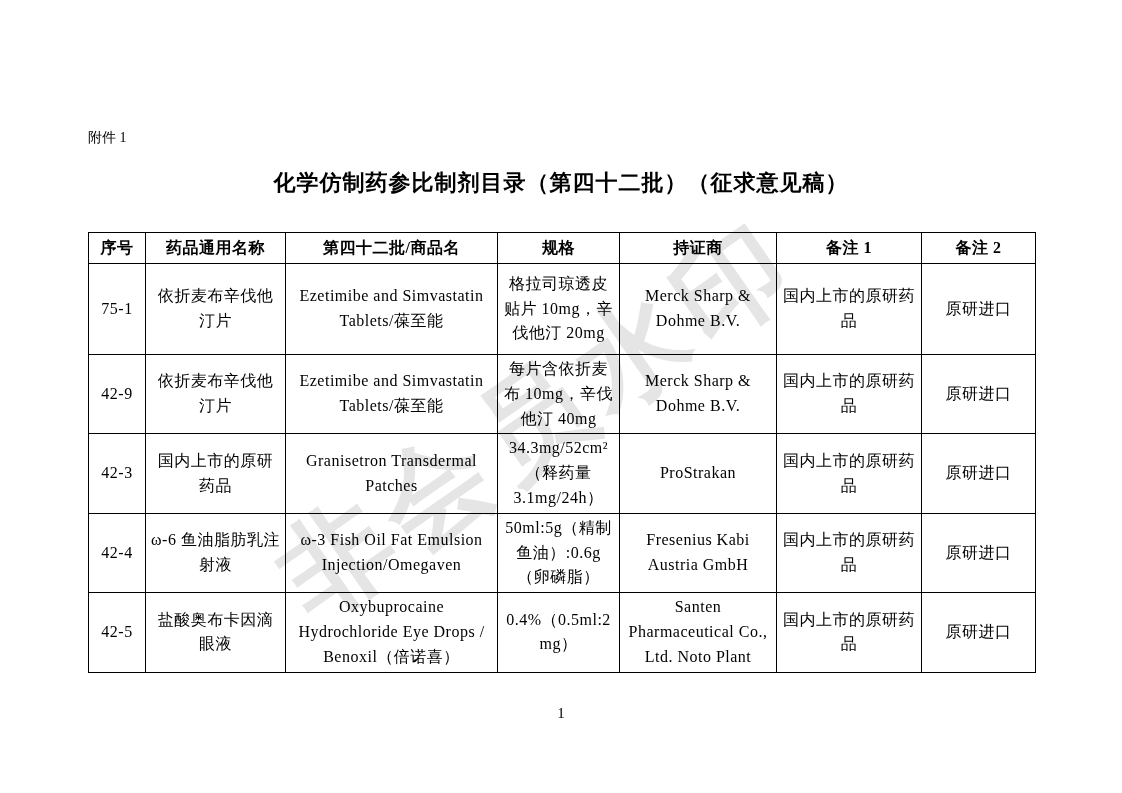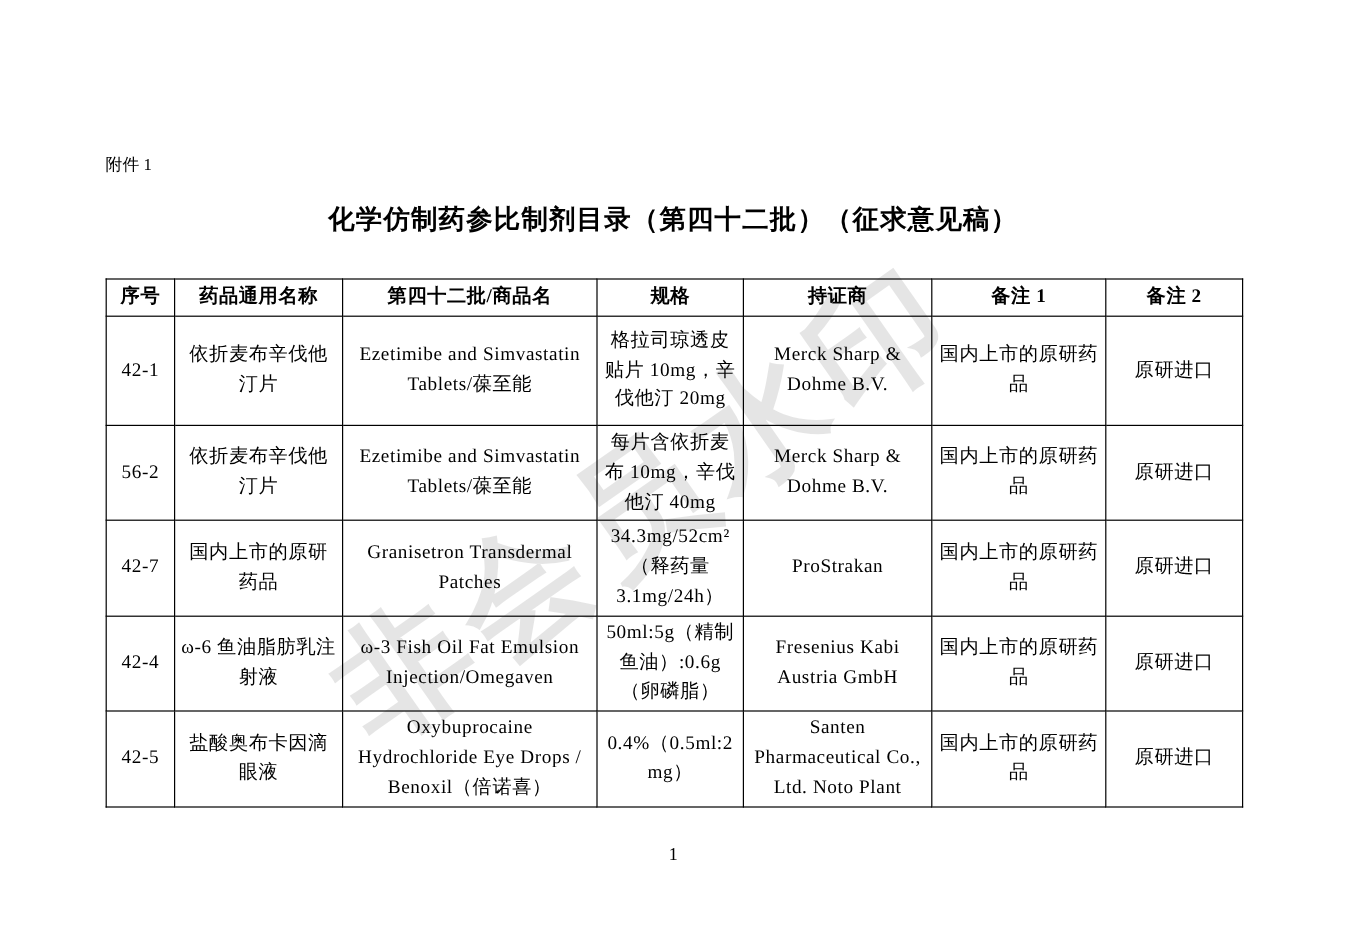--- a/index.html
+++ b/index.html
@@ -116,39 +116,39 @@
         <th>药品通用名称</th>
         <th>第四十二批/商品名</th>
         <th>规格</th>
         <th>持证商</th>
         <th>备注 1</th>
         <th>备注 2</th>
       </tr>
     </thead>
     <tbody>
       <tr class="row-1">
-        <td>42-1</td>
+        <td>75-1</td>
         <td>依折麦布辛伐他汀片</td>
         <td>Ezetimibe and Simvastatin Tablets/葆至能</td>
         <td>格拉司琼透皮贴片 10mg，辛伐他汀 20mg</td>
         <td>Merck Sharp &amp; Dohme B.V.</td>
         <td>国内上市的原研药品</td>
         <td>原研进口</td>
       </tr>
       <tr class="row-2">
-        <td>56-2</td>
+        <td>42-9</td>
         <td>依折麦布辛伐他汀片</td>
         <td>Ezetimibe and Simvastatin Tablets/葆至能</td>
         <td>每片含依折麦布 10mg，辛伐他汀 40mg</td>
         <td>Merck Sharp &amp; Dohme B.V.</td>
         <td>国内上市的原研药品</td>
         <td>原研进口</td>
       </tr>
       <tr class="row-3">
-        <td>42-7</td>
+        <td>42-3</td>
         <td>国内上市的原研药品</td>
         <td>Granisetron Transdermal Patches</td>
         <td>34.3mg/52cm²（释药量 3.1mg/24h）</td>
         <td>ProStrakan</td>
         <td>国内上市的原研药品</td>
         <td>原研进口</td>
       </tr>
       <tr class="row-4">
         <td>42-4</td>
         <td>ω-6 鱼油脂肪乳注射液</td>

